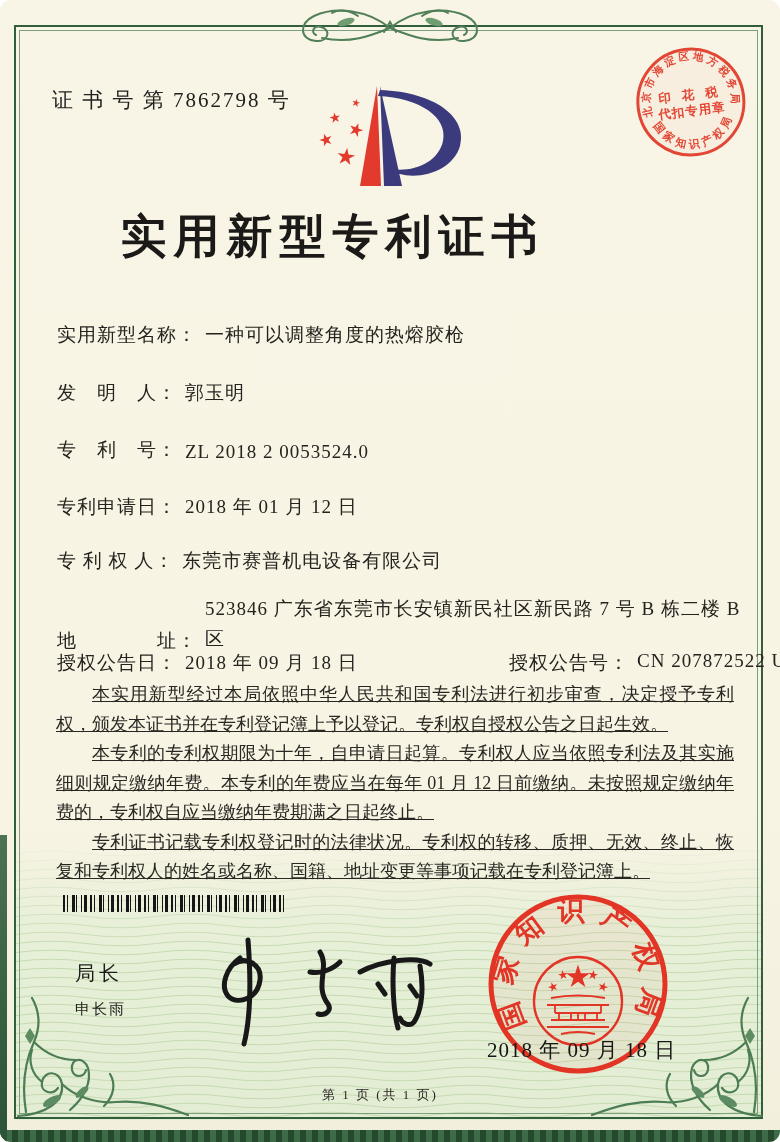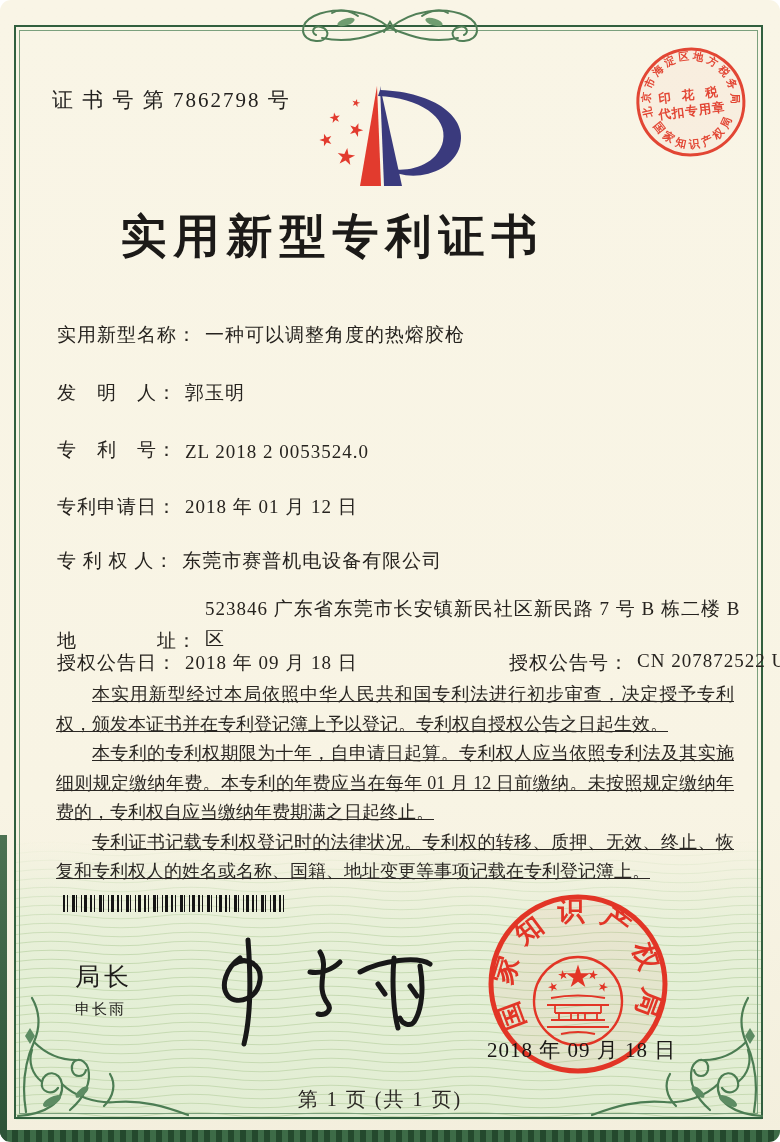--- a/index.html
+++ b/index.html
@@ -45,35 +45,35 @@
   .paras { position:absolute; left:56px; top:680px; width:678px; font-size:18px;
     line-height:29.5px; text-align:justify; color:#2a2723;text-decoration:underline; }
   .paras p { text-indent:2em; }
 
   .barcode { position:absolute; left:63px; top:895px; width:222px; height:17px;
     background:repeating-linear-gradient(90deg,
       #151515 0 2px, transparent 2px 4px, #151515 4px 5px, transparent 5px 9px,
       #151515 9px 12px, transparent 12px 13px, #151515 13px 14px, transparent 14px 18px,
       #151515 18px 19px, transparent 19px 21px, #151515 21px 24px, transparent 24px 27px); }
 
-  .officer-title { position:absolute; left:75px; top:960px; font-size:25px; letter-spacing:4px; }
+  .officer-title { position:absolute; left:75px; top:960px; font-size:20px; letter-spacing:4px; }
   .officer-name  { position:absolute; left:75px; top:1000px; font-size:15px; letter-spacing:2px; }
   .signature { position:absolute; left:182px; top:928px; width:262px; height:128px; }
 
   .seal { position:absolute; left:487px; top:893px; width:182px; height:182px; }
   .seal-text { font-size:27px; font-weight:bold; letter-spacing:14px; fill:#e23526; }
   .seal-date { position:absolute; left:487px; top:1036px; font-size:21px; letter-spacing:1px; color:#181614; z-index:8; }
 
   .stamp { position:absolute; left:632px; top:44px; width:118px; height:118px; transform:rotate(-7deg); }
   .stamp-arc { font-size:10.5px; letter-spacing:3.2px; fill:#e24634; font-weight:bold; }
   .stamp-arc-b { font-size:11px; letter-spacing:3.6px; fill:#e24634; font-weight:bold; }
   .stamp-mid { font-size:12.5px; fill:#e24634; font-weight:bold; text-anchor:middle; }
 
   .footer { position:absolute; left:0; top:1086px; width:760px; text-align:center;
-    font-size:20px; letter-spacing:2px; color:#2a2723; }
+    font-size:13px; letter-spacing:2px; color:#2a2723; }
 
   .ornament-top { position:absolute; left:258px; top:2px; width:264px; height:52px; }
   .floral { position:absolute; width:182px; height:138px; }
   .floral.bl { left:12px; top:984px; }
   .floral.br { left:586px; top:984px; transform:scaleX(-1); }
 
   .z-content { z-index:5; }
 </style>
 </head>
 <body>

